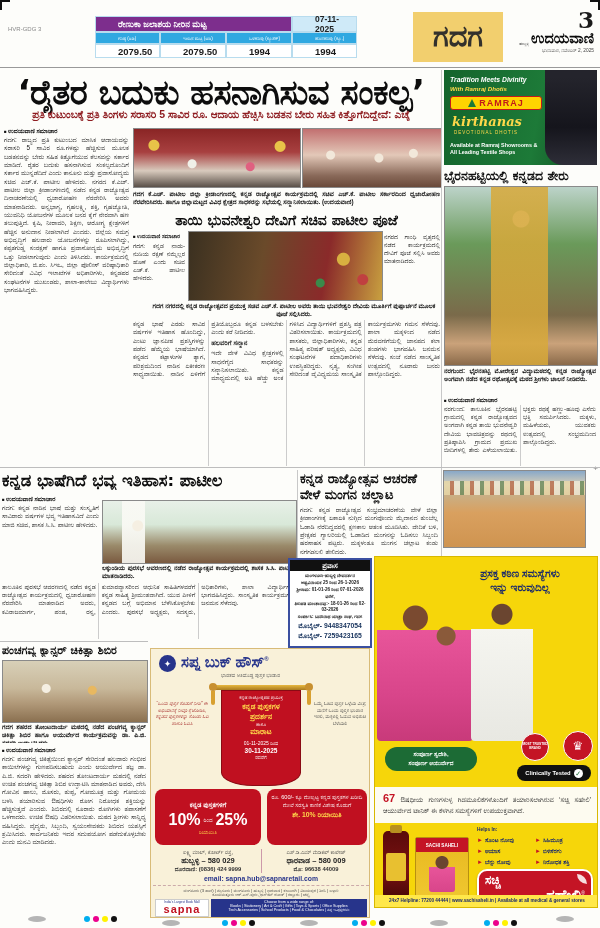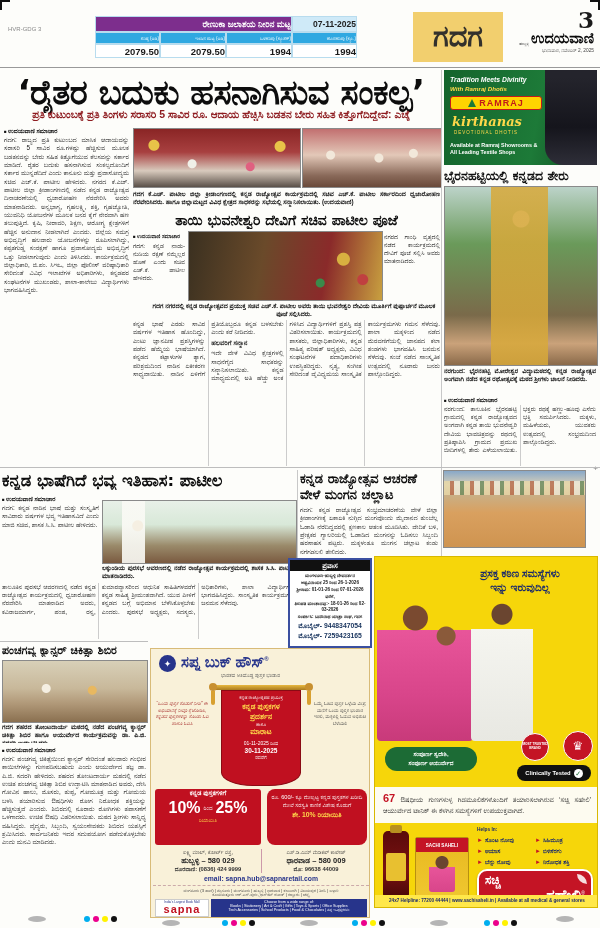--- a/index.html
+++ b/index.html
@@ -9,21 +9,21 @@
   .b{font-weight:bold;} .c{text-align:center;} .j{text-align:justify;} .pre{white-space:pre-line;}
   .nw{white-space:nowrap;overflow:hidden;}
   .body-txt{font-size:6.4px;line-height:1.3;text-align:justify;color:#222;overflow:hidden;}
   .cap{font-size:6.3px;line-height:1.3;font-weight:bold;color:#111;text-align:justify;overflow:hidden;}
   .byline{font-size:6.2px;font-weight:bold;color:#111;}
   .byline::before{content:"■ ";font-size:4.5px;}
   .hline{position:absolute;height:1px;background:#bdbdbd;}
   .vline{position:absolute;width:1px;background:#c8c8c8;}
   .photo{position:absolute;border:1px solid #8a8a8a;overflow:hidden;}
   .headline{font-weight:bold;color:#0d0d0d;font-family:"DejaVu Sans","Liberation Sans",sans-serif;}
-  .tbl-cell{position:absolute;box-sizing:border-box;border:0.5px solid #b8dcee;display:flex;align-items:center;justify-content:flex-end;}
+  .tbl-cell{position:absolute;box-sizing:border-box;border:0.5px solid #b8dcee;display:flex;align-items:center;justify-content:flex-start;padding-left:22px;}
   .seal{border-radius:50%;background:#c41425;border:1px solid #fff;color:#fff;display:flex;align-items:center;justify-content:center;text-align:center;}
   .help-item{display:flex;align-items:center;gap:2px;font-size:5.9px;font-weight:bold;color:#1b2a6b;height:10px;}
   .help-arrow{color:#c41425;font-size:6px;}
   .regoval{position:absolute;width:18px;height:6px;border-radius:50%;background:#b5b5b5;}
   .regdots{position:absolute;display:flex;gap:3px;}
   .regdots i{width:6px;height:6px;border-radius:50%;display:block;}
 </style>
 </head>
 <body>
 
@@ -209,21 +209,21 @@
       <div class="b" style="font-size:7.5px;color:#ffd84a;">ಪ್ರದರ್ಶನ</div>
       <div style="font-size:4.6px;">ಹಾಗೂ</div>
       <div class="b" style="font-size:7.5px;color:#ffd84a;">ಮಾರಾಟ</div>
       <div style="font-size:5px;margin-top:3px;">01-11-2025 ರಿಂದ</div>
       <div class="b" style="font-size:6.5px;">30-11-2025</div>
       <div style="font-size:5px;">ರವರೆಗೆ</div>
     </div>
     <div class="abs c" style="left:4px;top:52px;width:54px;font-size:4.8px;color:#a02020;font-style:italic;line-height:1.4;">“ಒಂದು ಪುಸ್ತಕ ಕೊಡುಗೆ ನೀಡಿ” ಈ ಅಭಿಯಾನಕ್ಕೆ ನೀವೂ ಕೈಜೋಡಿಸಿ, ಕನ್ನಡದ ಪುಸ್ತಕಗಳನ್ನು ಕೊಂಡು ಓದಿ ಹಾಗೂ ಓದಿಸಿ</div>
     <div class="abs c" style="left:162px;top:52px;width:54px;font-size:4.8px;color:#444;line-height:1.4;">ಒಮ್ಮೆ ಓದಿದ ಪುಸ್ತಕ ಒಳ್ಳೆಯ ಮಿತ್ರ; ಮನೆಗೆ ಒಂದು ಪುಸ್ತಕ ಭಂಡಾರ ಇರಲಿ, ಮಕ್ಕಳಲ್ಲಿ ಓದುವ ಅಭಿರುಚಿ ಬೆಳೆಯಲಿ</div>
 
-    <div class="abs c" style="left:4px;top:140px;width:106px;height:56px;background:#c01020;border-radius:3px;color:#fff;padding-top:0;box-sizing:border-box;">
+    <div class="abs c" style="left:4px;top:140px;width:106px;height:56px;background:#c01020;border-radius:8px;color:#fff;padding-top:12px;box-sizing:border-box;">
       <div class="b" style="font-size:6.5px;">ಕನ್ನಡ ಪುಸ್ತಕಗಳಿಗೆ</div>
       <div style="display:flex;align-items:center;justify-content:center;gap:3px;margin-top:2px;">
         <span class="b" style="font-size:16px;">10%</span>
         <span style="font-size:5.5px;">ರಿಂದ</span>
         <span class="b" style="font-size:16px;">25%</span>
       </div>
       <div style="font-size:5px;color:#ffd84a;">ರಿಯಾಯಿತಿ</div>
     </div>
     <div class="abs c" style="left:116px;top:140px;width:100px;height:56px;background:#c01020;border-radius:8px;color:#fff;padding:5px 4px 0;box-sizing:border-box;">
       <div style="font-size:5.6px;line-height:1.35;">ರೂ. 600/- ಕ್ಕೂ ಮೇಲ್ಪಟ್ಟ ಕನ್ನಡ ಪುಸ್ತಕಗಳ ಖರೀದಿ ಮೇಲೆ ಸರಸ್ವತಿ ಕಾಣಿಕೆ ವಿಶೇಷ ಕೊಡುಗೆ</div>

